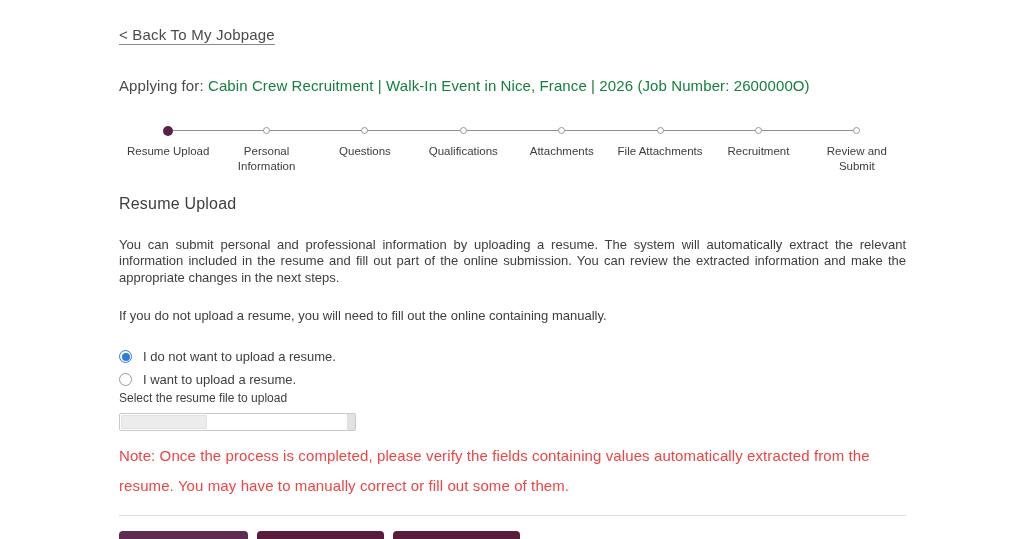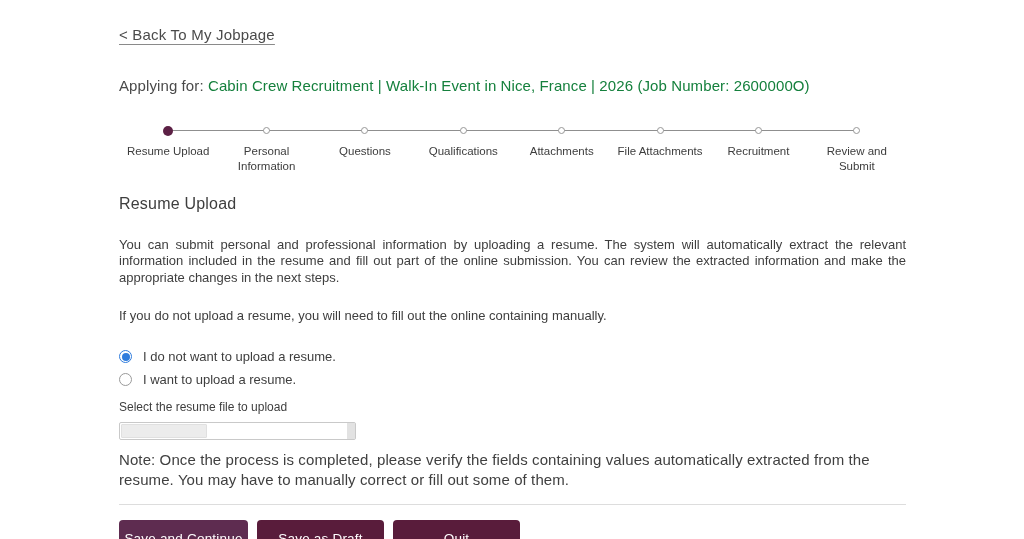--- a/index.html
+++ b/index.html
@@ -100,21 +100,21 @@
   }
   .radio.sel { border: 1.5px solid #2f7cdd; }
   .radio.sel::after {
     content: ""; position: absolute; inset: 1.5px;
     border-radius: 50%; background: #2f7cdd;
   }
   .radio.unsel { border: 1.5px solid #9a9a9a; background: #fff; }
   .radio-label { font-size: 13px; color: #3e3e3e; }
 
   
-  .file-label { margin-top: 9px; font-size: 12px; color: #3e3e3e; }
+  .file-label { font-size: 12px; color: #3e3e3e; }
   .file-input {
     margin-top: 8px;
     width: 237px; height: 18px;
     border: 1px solid #c9c9c9;
     border-radius: 2px;
     background: #fff;
     position: relative;
     cursor: pointer;
   }
   .file-ghost {
@@ -124,22 +124,22 @@
   }
   .file-strip {
     position: absolute; right: 0; top: 0; bottom: 0;
     width: 8px; background: #e2e2e2;
   }
 
   
   .note-text {
     margin-top: 10px;
     font-size: 15px;
-    line-height: 20px;
-    color: #404040;
+    line-height: 30px;
+    color: #ef4444;
     letter-spacing: 0.1px;
   }
 
   
   .divider { margin-top: 14px; border-top: 1px solid #dddddd; width: 100%; }
   .button-row { margin-top: 15px; display: flex; gap: 9px; }
   .btn {
     height: 37px;
     border: none; border-radius: 4px;
     color: #ffffff;

